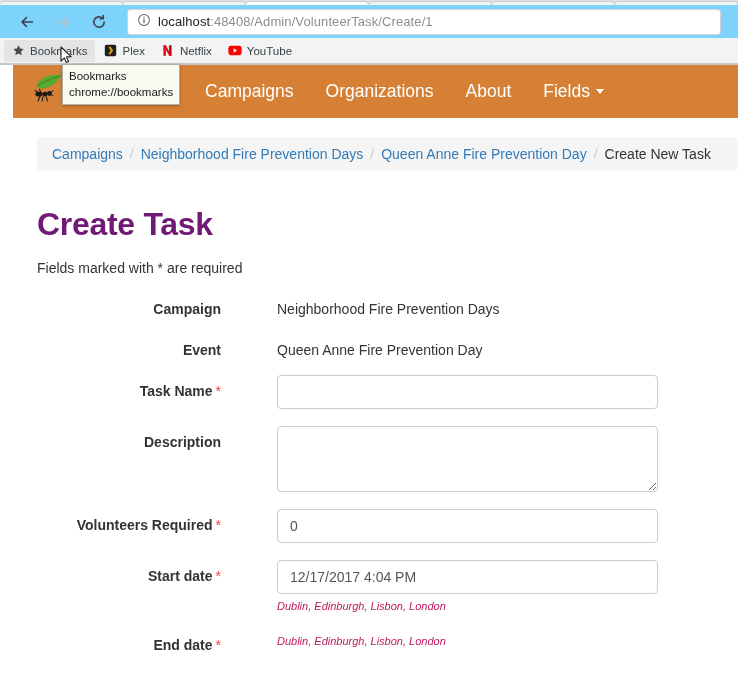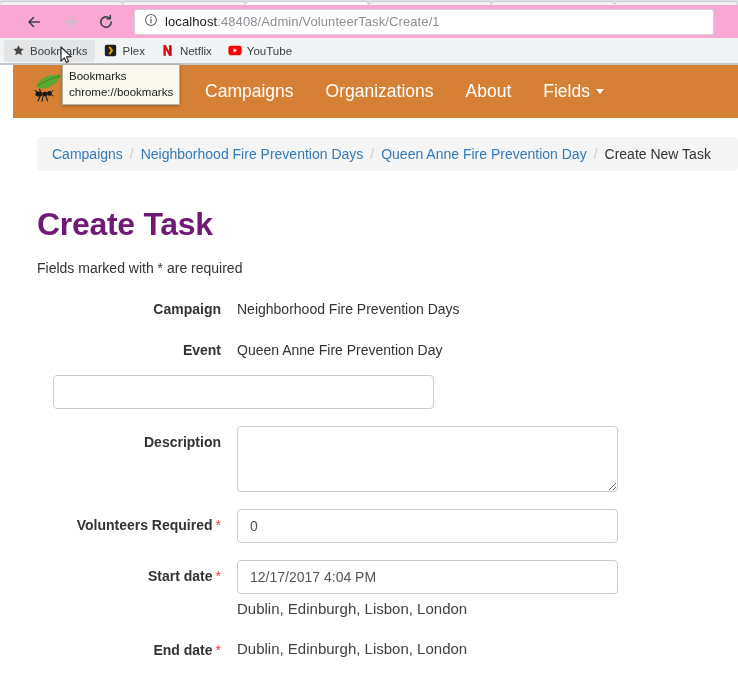--- a/index.html
+++ b/index.html
@@ -26,24 +26,24 @@
     height: 4px;
     background: #f1f3f4;
     border-top: 1px solid #c8ccd0;
     border-right: 1px solid #c8ccd0;
     border-radius: 6px 6px 0 0;
   }
   #tab-strip .tab-sliver.active { background: #ffffff; }
 
   #toolbar {
     height: 33px;
-    background: #f9a8d4;
-    display: flex;
-    align-items: center;
-    padding: 0 20px;
+    background: #7dd3fc;
+    display: flex;
+    align-items: center;
+    padding: 0 13px;
     gap: 8px;
   }
   .nav-btn {
     width: 28px; height: 28px;
     display: flex; align-items: center; justify-content: center;
     border-radius: 50%;
     flex: 0 0 auto;
   }
   .nav-btn svg { display: block; }
 
@@ -194,20 +194,21 @@
   #required-note {
     font-size: 14px;
     color: #333;
     margin-top: 17px;
   }
 
   .form-row {
     display: flex;
     align-items: flex-start;
     margin-top: 17px;
+    gap: 40px;
   }
   .form-label {
     width: 184px;
     flex: 0 0 184px;
     text-align: right;
     font-size: 14px;
     font-weight: bold;
     color: #333;
     padding-top: 8px;
     padding-right: 0;
@@ -235,23 +236,24 @@
     font-family: "Liberation Sans", sans-serif;
     background: #fff;
     display: block;
   }
   textarea.form-control {
     height: 66px;
     resize: vertical;
     overflow: hidden;
   }
   .help-text {
-    font-size: 15px;
-    color: #404040;
+    font-size: 11px;
+    color: #be185d;
     margin-top: 6px;
+    font-style: italic;
   }
 </style>
 </head>
 <body>
 
 <div id="browser-chrome">
 
   <div id="tab-strip">
     <div class="tab-sliver"></div>
     <div class="tab-sliver"></div>
@@ -408,20 +410,23 @@
       <div class="form-row">
         <div class="form-label">
           <span>Event</span>
         </div>
         <div class="form-field">
           <div class="static-value">Queen Anne Fire Prevention Day</div>
         </div>
       </div>
 
       <div class="form-row">
+        <div class="form-label">
+          <span>Task Name</span><span class="req">*</span>
+        </div>
         <div class="form-field">
           <input class="form-control" type="text" value="" style="">
         </div>
       </div>
 
       <div class="form-row">
         <div class="form-label">
           <span>Description</span>
         </div>
         <div class="form-field">

